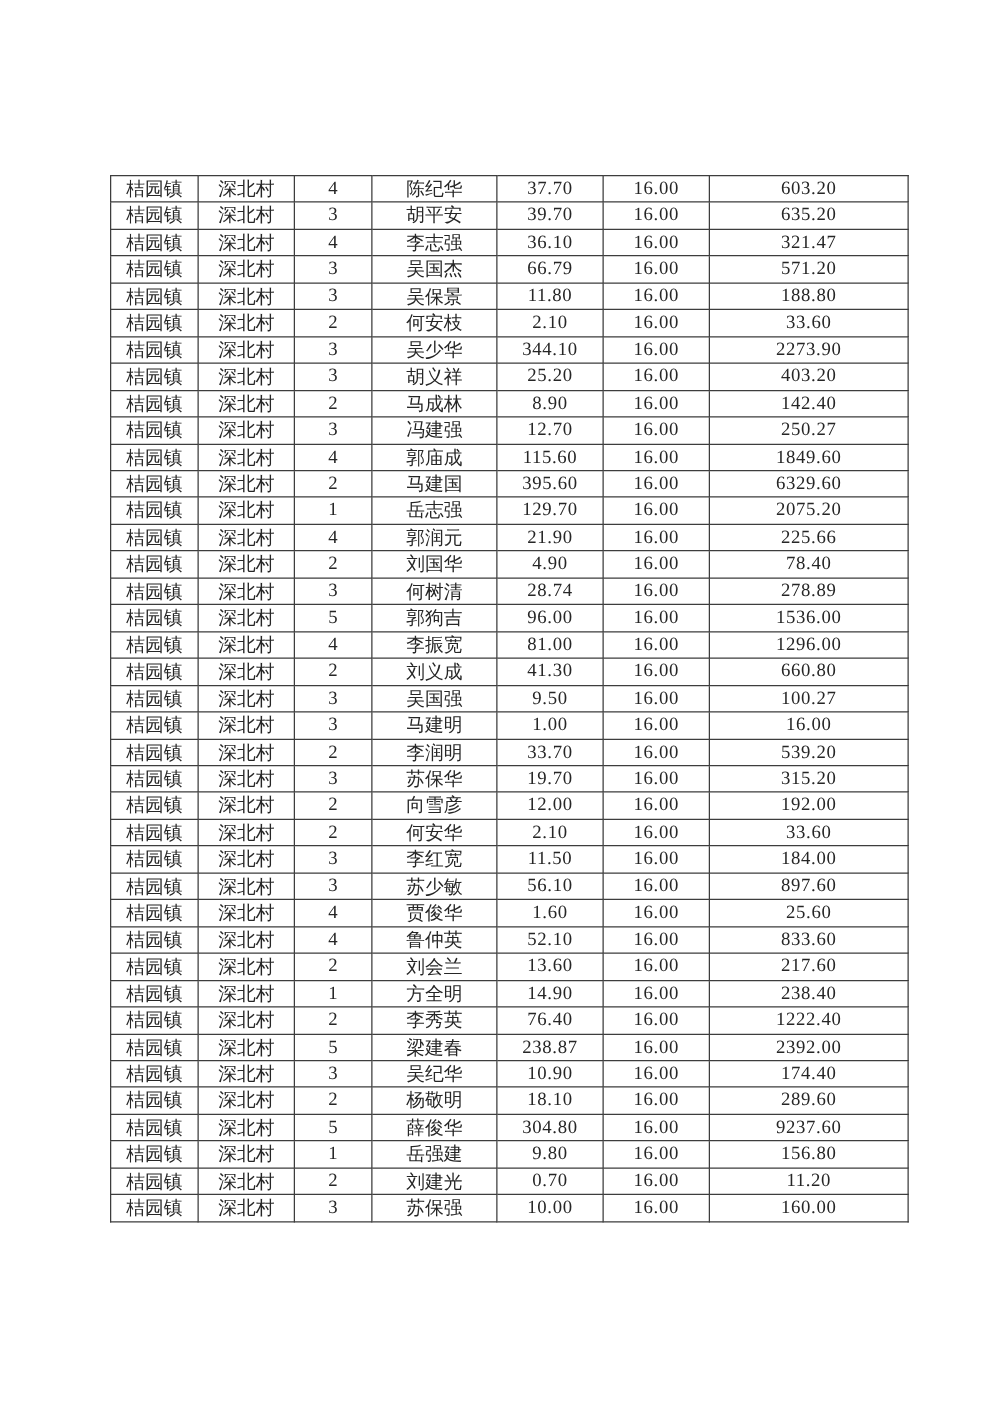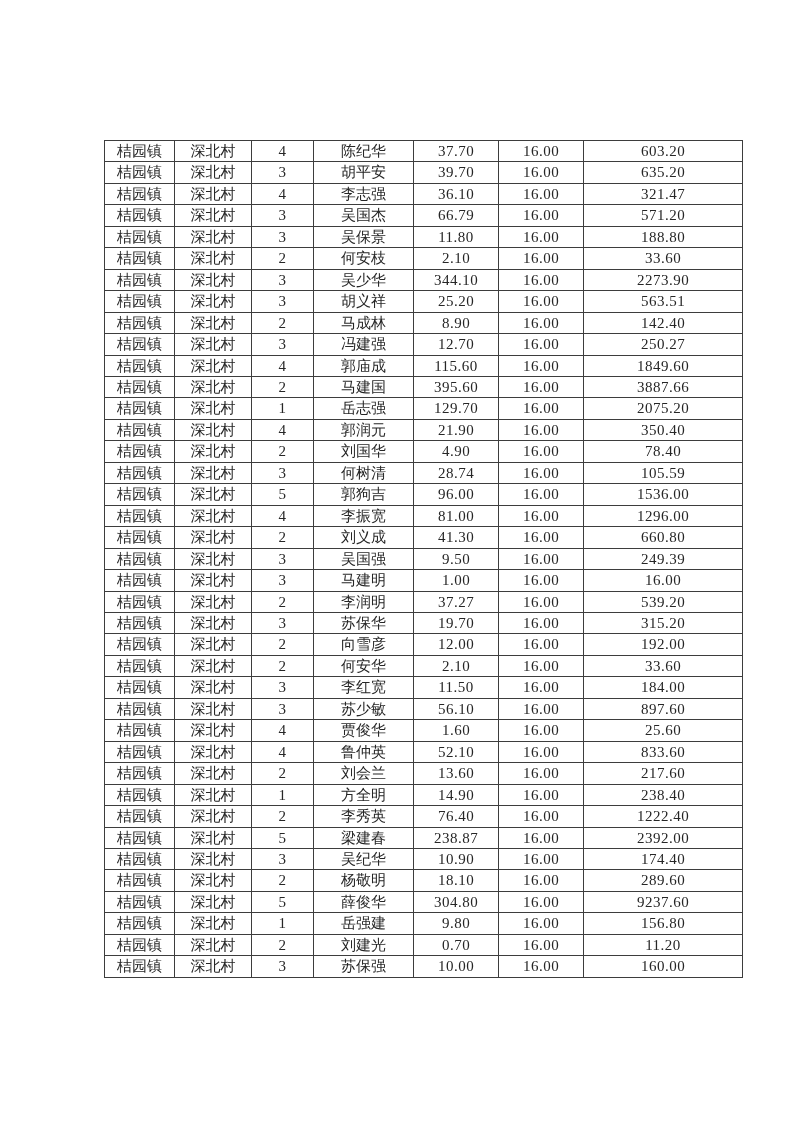--- a/index.html
+++ b/index.html
@@ -16,21 +16,21 @@
   .page {
     position: relative;
     width: 793px;
     height: 1122px;
     margin: 0;
     background: var(--page-bg);
     overflow: hidden;
   }
   .data-table {
     position: absolute;
-    left: 104px;
+    left: 88px;
     top: 140px;
     width: 638px;
     border-collapse: collapse;
     table-layout: fixed;
     font-family: "DejaVu Serif", "Liberation Serif", serif;
     font-size: 15px;
     color: var(--text-color);
   }
   .data-table td {
     border: 1px solid var(--border-color);
@@ -125,21 +125,21 @@
           <td class="num">16.00</td>
           <td class="num">2273.90</td>
         </tr>
         <tr>
           <td>桔园镇</td>
           <td>深北村</td>
           <td class="num">3</td>
           <td>胡义祥</td>
           <td class="num">25.20</td>
           <td class="num">16.00</td>
-          <td class="num">563.51</td>
+          <td class="num">403.20</td>
         </tr>
         <tr>
           <td>桔园镇</td>
           <td>深北村</td>
           <td class="num">2</td>
           <td>马成林</td>
           <td class="num">8.90</td>
           <td class="num">16.00</td>
           <td class="num">142.40</td>
         </tr>
@@ -161,57 +161,57 @@
           <td class="num">16.00</td>
           <td class="num">1849.60</td>
         </tr>
         <tr>
           <td>桔园镇</td>
           <td>深北村</td>
           <td class="num">2</td>
           <td>马建国</td>
           <td class="num">395.60</td>
           <td class="num">16.00</td>
-          <td class="num">3887.66</td>
+          <td class="num">6329.60</td>
         </tr>
         <tr>
           <td>桔园镇</td>
           <td>深北村</td>
           <td class="num">1</td>
           <td>岳志强</td>
           <td class="num">129.70</td>
           <td class="num">16.00</td>
           <td class="num">2075.20</td>
         </tr>
         <tr>
           <td>桔园镇</td>
           <td>深北村</td>
           <td class="num">4</td>
           <td>郭润元</td>
           <td class="num">21.90</td>
           <td class="num">16.00</td>
-          <td class="num">350.40</td>
+          <td class="num">225.66</td>
         </tr>
         <tr>
           <td>桔园镇</td>
           <td>深北村</td>
           <td class="num">2</td>
           <td>刘国华</td>
           <td class="num">4.90</td>
           <td class="num">16.00</td>
           <td class="num">78.40</td>
         </tr>
         <tr>
           <td>桔园镇</td>
           <td>深北村</td>
           <td class="num">3</td>
           <td>何树清</td>
           <td class="num">28.74</td>
           <td class="num">16.00</td>
-          <td class="num">105.59</td>
+          <td class="num">278.89</td>
         </tr>
         <tr>
           <td>桔园镇</td>
           <td>深北村</td>
           <td class="num">5</td>
           <td>郭狗吉</td>
           <td class="num">96.00</td>
           <td class="num">16.00</td>
           <td class="num">1536.00</td>
         </tr>
@@ -233,37 +233,37 @@
           <td class="num">16.00</td>
           <td class="num">660.80</td>
         </tr>
         <tr>
           <td>桔园镇</td>
           <td>深北村</td>
           <td class="num">3</td>
           <td>吴国强</td>
           <td class="num">9.50</td>
           <td class="num">16.00</td>
-          <td class="num">249.39</td>
+          <td class="num">100.27</td>
         </tr>
         <tr>
           <td>桔园镇</td>
           <td>深北村</td>
           <td class="num">3</td>
           <td>马建明</td>
           <td class="num">1.00</td>
           <td class="num">16.00</td>
           <td class="num">16.00</td>
         </tr>
         <tr>
           <td>桔园镇</td>
           <td>深北村</td>
           <td class="num">2</td>
           <td>李润明</td>
-          <td class="num">37.27</td>
+          <td class="num">33.70</td>
           <td class="num">16.00</td>
           <td class="num">539.20</td>
         </tr>
         <tr>
           <td>桔园镇</td>
           <td>深北村</td>
           <td class="num">3</td>
           <td>苏保华</td>
           <td class="num">19.70</td>
           <td class="num">16.00</td>

